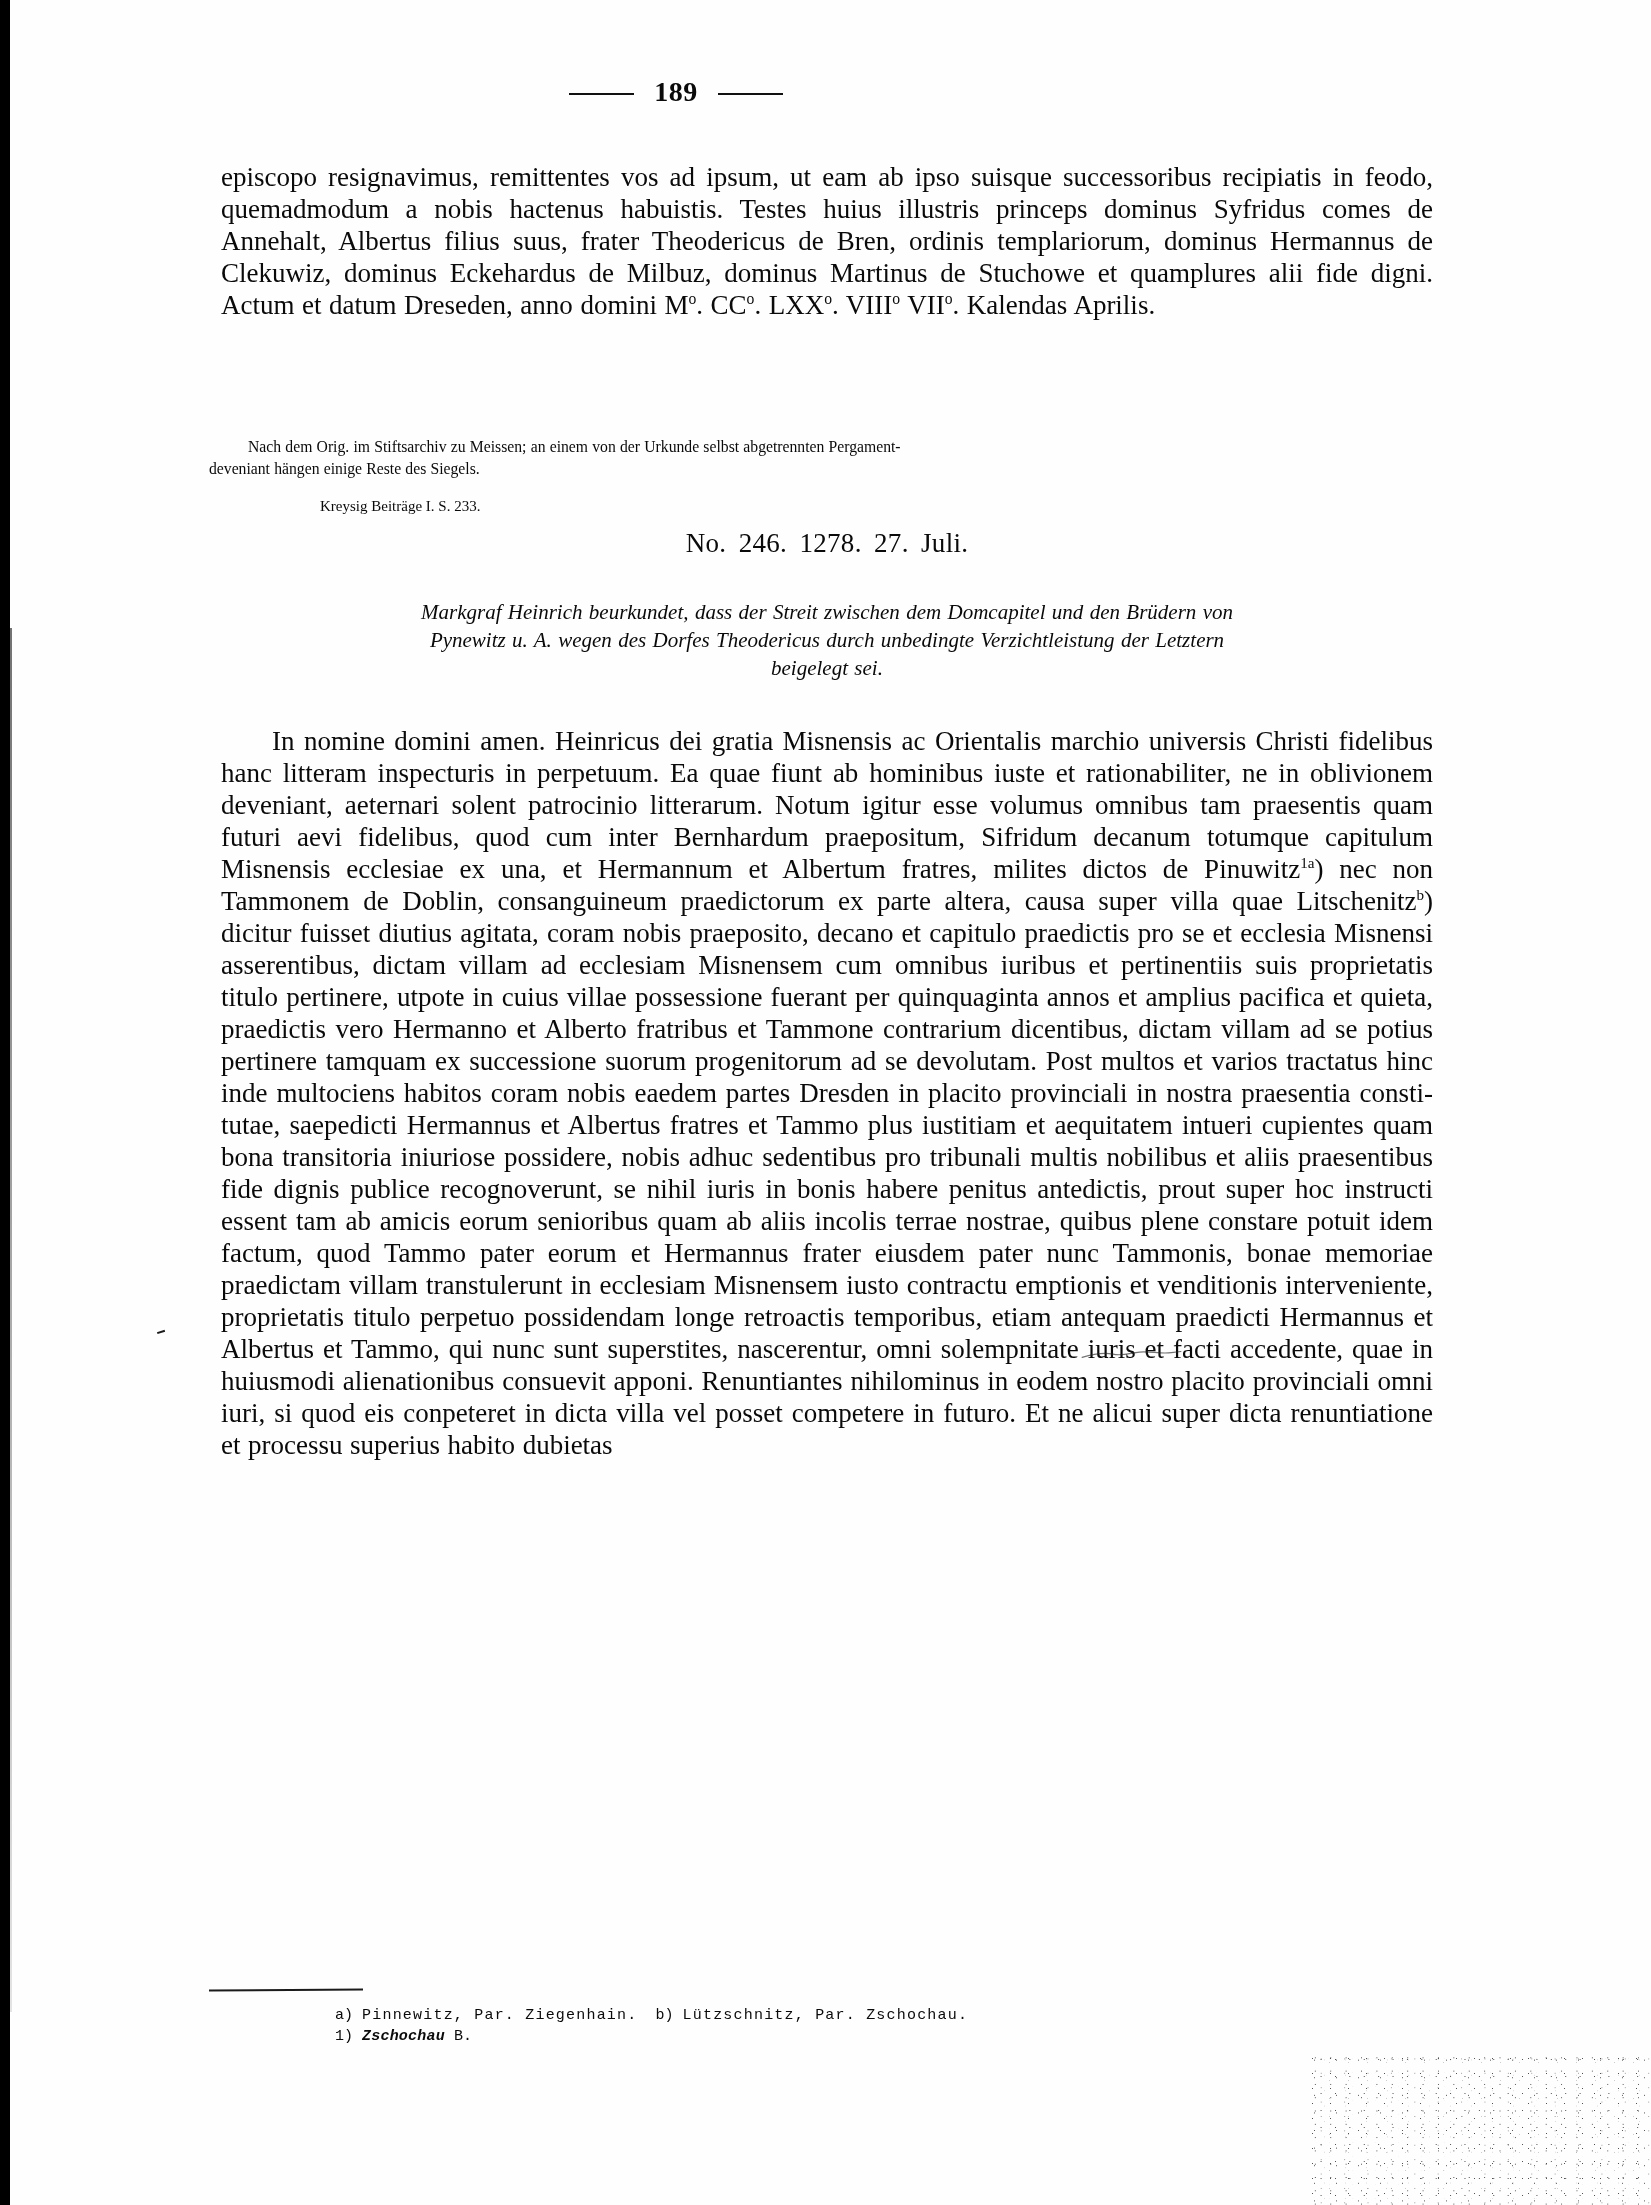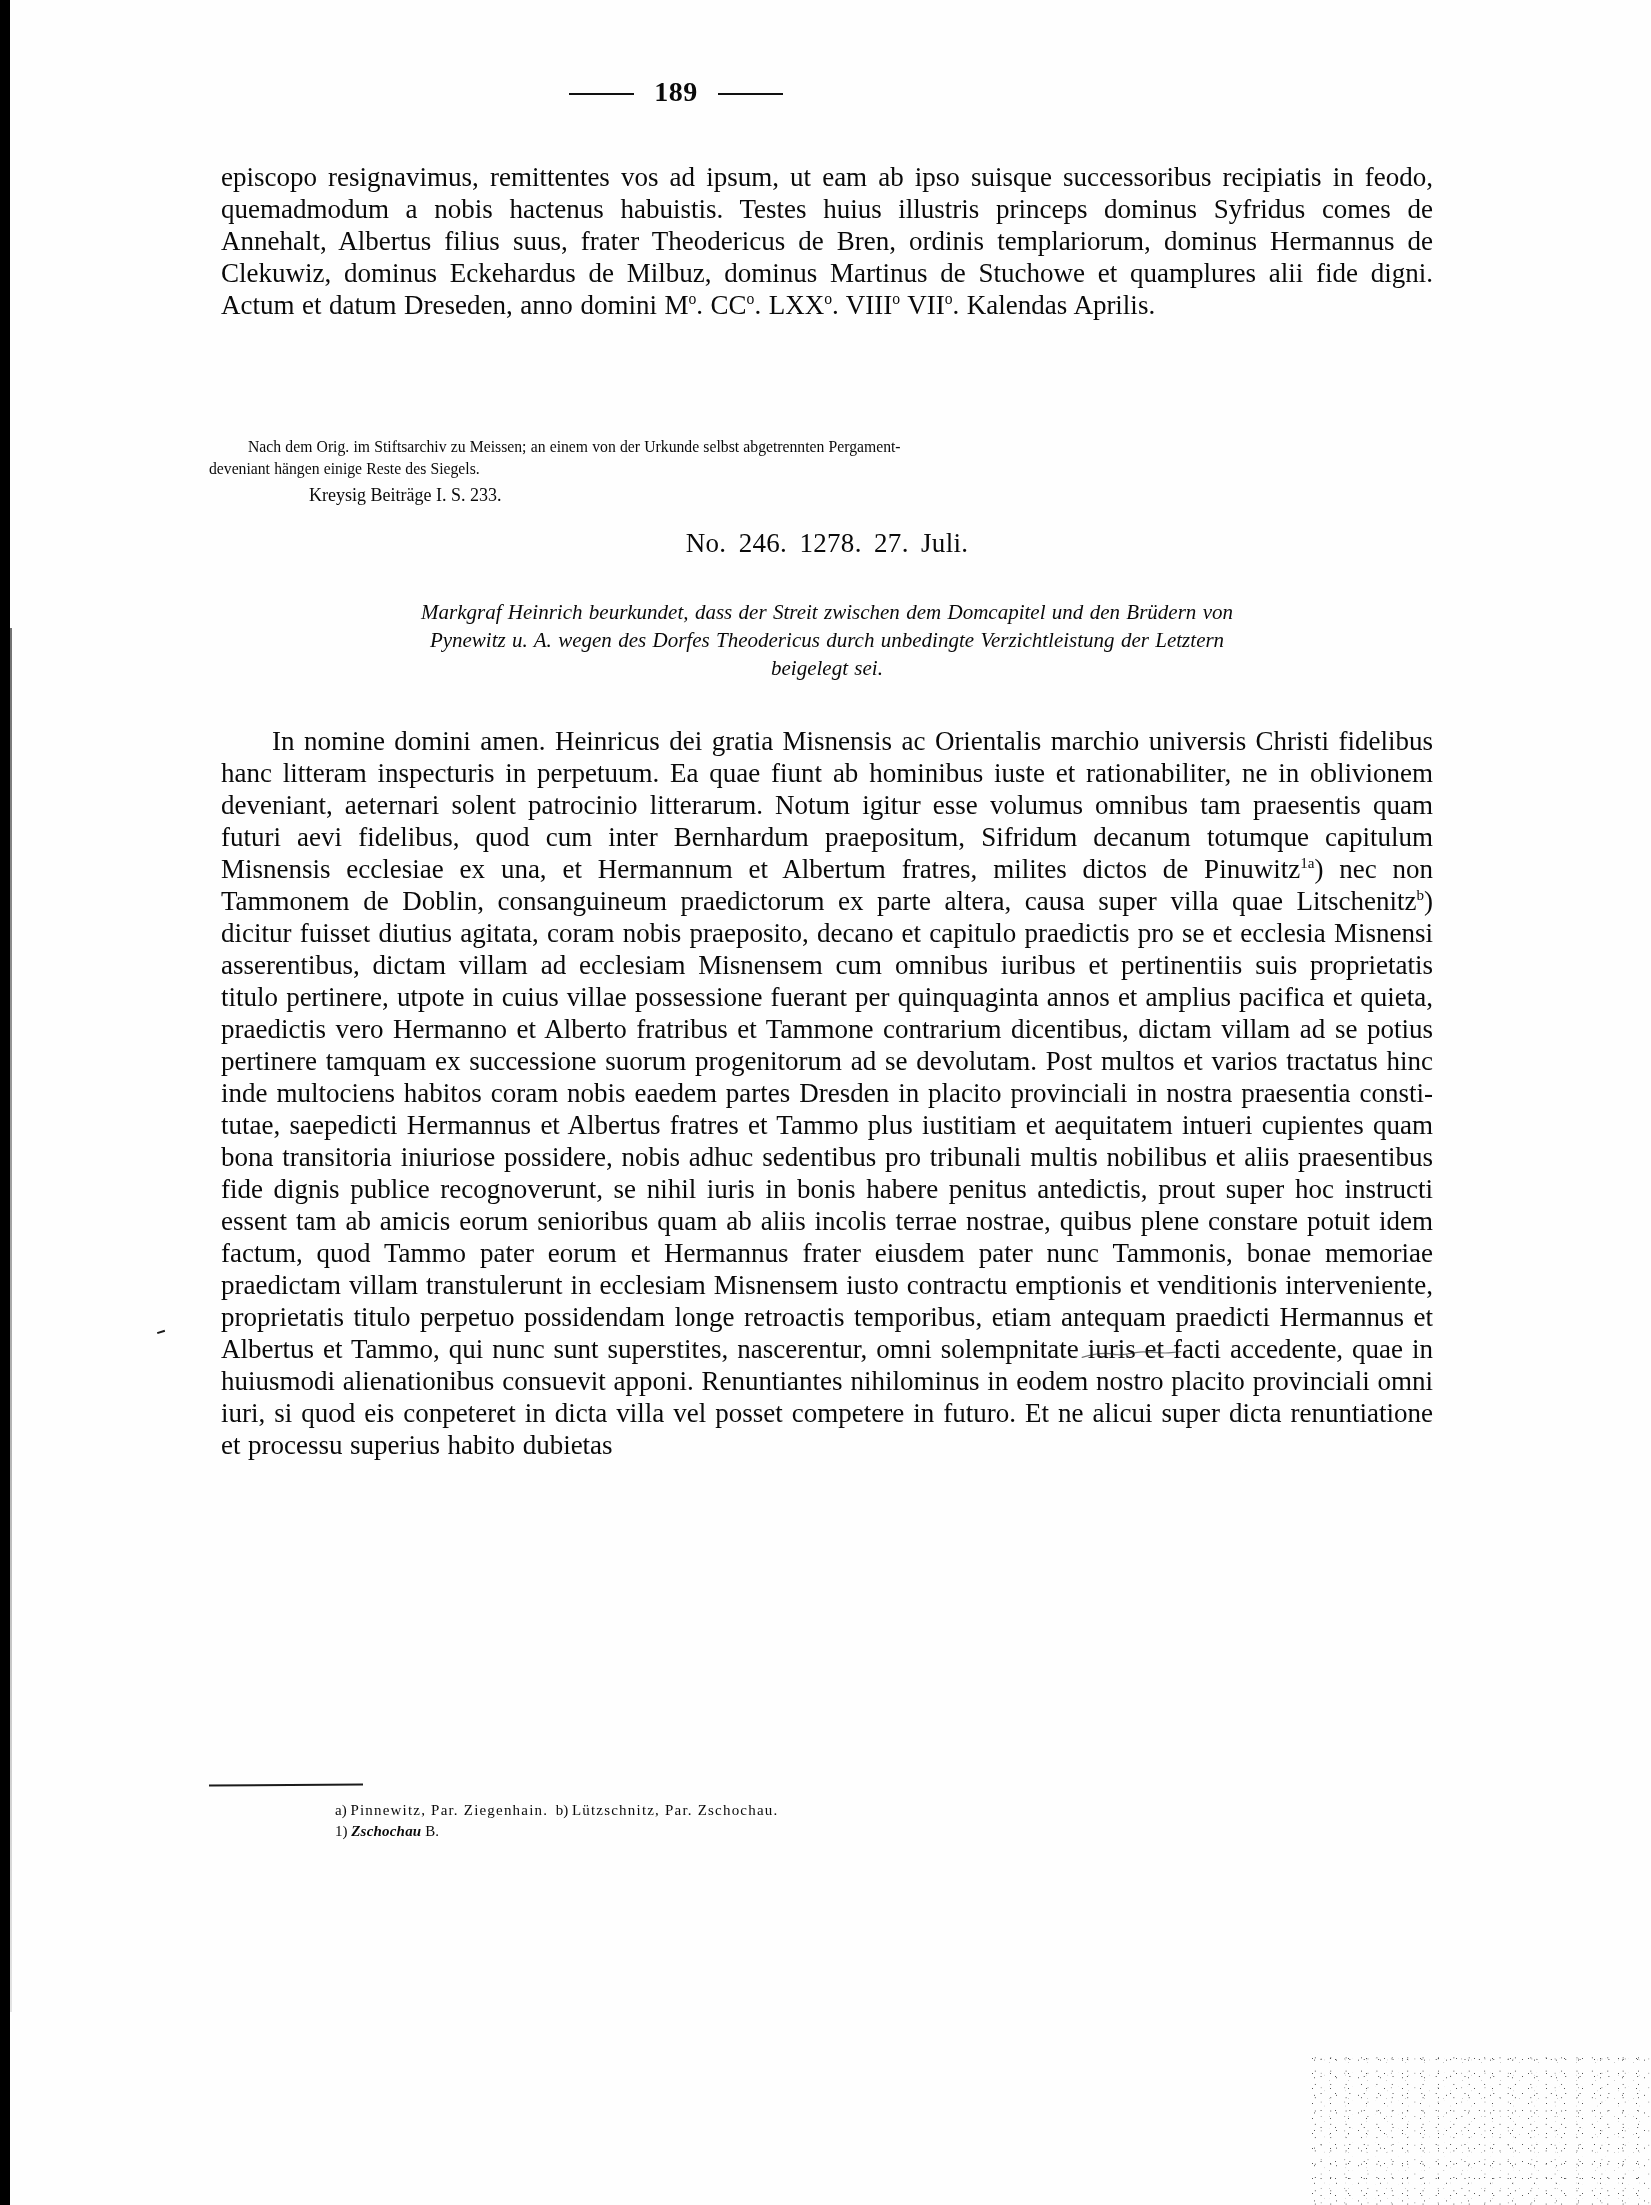--- a/index.html
+++ b/index.html
@@ -117,22 +117,22 @@
 
   .note {
     margin: 0;
     font-size: 15.7px;
     line-height: 22px;
     text-align: justify;
     word-spacing: 0.3px;
   }
   .note.ind { text-indent: 39px; }
   .note-center {
-    margin: 4px;
-    font-size: 18px;
+    margin: 15px;
+    font-size: 15px;
     line-height: 22px;
     padding-left: 96px;
   }
 
   h2.charter-head {
     margin: 0;
     font-size: 27px;
     font-weight: 400;
     text-align: center;
     letter-spacing: 0.3px;
@@ -218,21 +218,21 @@
   </div>
 
   <div class="column" style="top: 713px;">
     <p class="body indent-first"><span>In nomine domini amen.  Heinricus dei gratia Misnensis ac Orientalis marchio universis Christi fidelibus hanc litteram inspecturis in perpetuum.  Ea quae fiunt ab hominibus iuste et rationabiliter, ne in oblivionem deveniant, aeternari solent patrocinio litterarum.  Notum igitur esse volumus omnibus tam praesentis quam futuri aevi fide­libus, quod cum inter Bernhardum praepositum, Sifridum decanum totumque capitulum Misnensis ecclesiae ex una, et Hermannum et Albertum fratres, milites dictos de Pinu­witz</span><sup>1a</sup><span>) nec non Tammonem de Doblin, consanguineum praedictorum ex parte altera, causa super villa quae Litschenitz</span><sup>b</sup><span>) dicitur fuisset diutius agitata, coram nobis prae­posito, decano et capitulo praedictis pro se et ecclesia Misnensi asserentibus, dictam villam ad ecclesiam Misnensem cum omnibus iuribus et pertinentiis suis proprietatis titulo pertinere, utpote in cuius villae possessione fuerant per quinquaginta annos et amplius pacifica et quieta, praedictis vero Hermanno et Alberto fratribus et Tammone contrarium dicentibus, dictam villam ad se potius pertinere tamquam ex successione suorum pro­genitorum ad se devolutam.  Post multos et varios tractatus hinc inde multociens habitos coram nobis eaedem partes Dresden in placito provinciali in nostra praesentia consti­tutae, saepedicti Hermannus et Albertus fratres et Tammo plus iustitiam et aequitatem intueri cupientes quam bona transitoria iniuriose possidere, nobis adhuc sedentibus pro tribunali multis nobilibus et aliis praesentibus fide dignis publice recognoverunt, se nihil iuris in bonis habere penitus antedictis, prout super hoc instructi essent tam ab amicis eorum senioribus quam ab aliis incolis terrae nostrae, quibus plene constare potuit idem factum, quod Tammo pater eorum et Hermannus frater eiusdem pater nunc Tammonis, bonae memoriae praedictam villam transtulerunt in ecclesiam Misnensem iusto contractu emptionis et venditionis interveniente, proprietatis titulo perpetuo possidendam longe retroactis temporibus, etiam antequam praedicti Hermannus et Albertus et Tammo, qui nunc sunt superstites, nascerentur, omni solempnitate iuris et facti accedente, quae in huiusmodi alienationibus consuevit apponi.  Renuntiantes nihilominus in eodem nostro placito provinciali omni iuri, si quod eis conpeteret in dicta villa vel posset competere in futuro.  Et ne alicui super dicta renuntiatione et processu superius habito dubietas</span></p>
   </div>
 
   <svg class="pencil-mark" viewBox="0 0 190 16">
     <path d="M2,12 C25,5 42,2 60,6 C78,10 92,4 110,2 C130,0 150,6 170,3 L188,1" fill="none" stroke="#2a2a2a" stroke-width="2.2" stroke-linecap="round"></path>
   </svg>
 
-  <div class="column" style="top: 1784px;">
+  <div class="column" style="top: 1989px; font-family: Liberation Mono, monospace;">
     <div class="fn-rule"></div>
     <div class="footnotes" style="margin-top: 14px;">
       <p><span>a)</span> <span class="sp">Pinnewitz, Par. Ziegenhain.</span>&nbsp;&nbsp;<span>b)</span> <span class="sp">Lützschnitz, Par. Zschochau.</span></p>
       <p><span>1)</span> <span class="fn-italic">Zschochau</span> <span>B.</span></p>
     </div>
   </div>
 
 </div>
 
 

